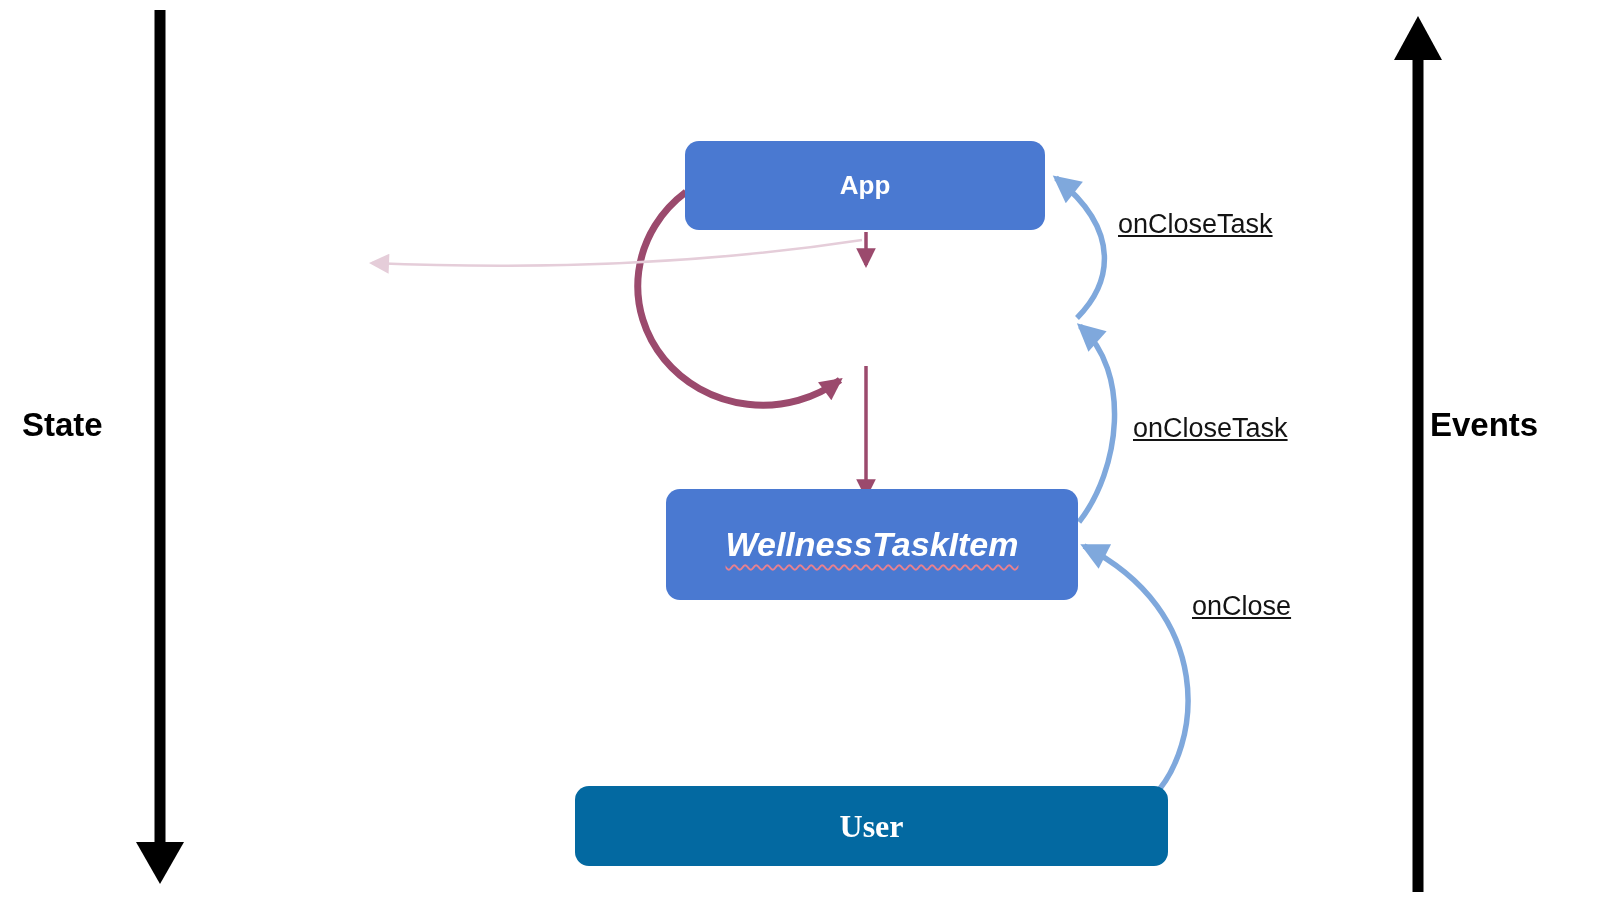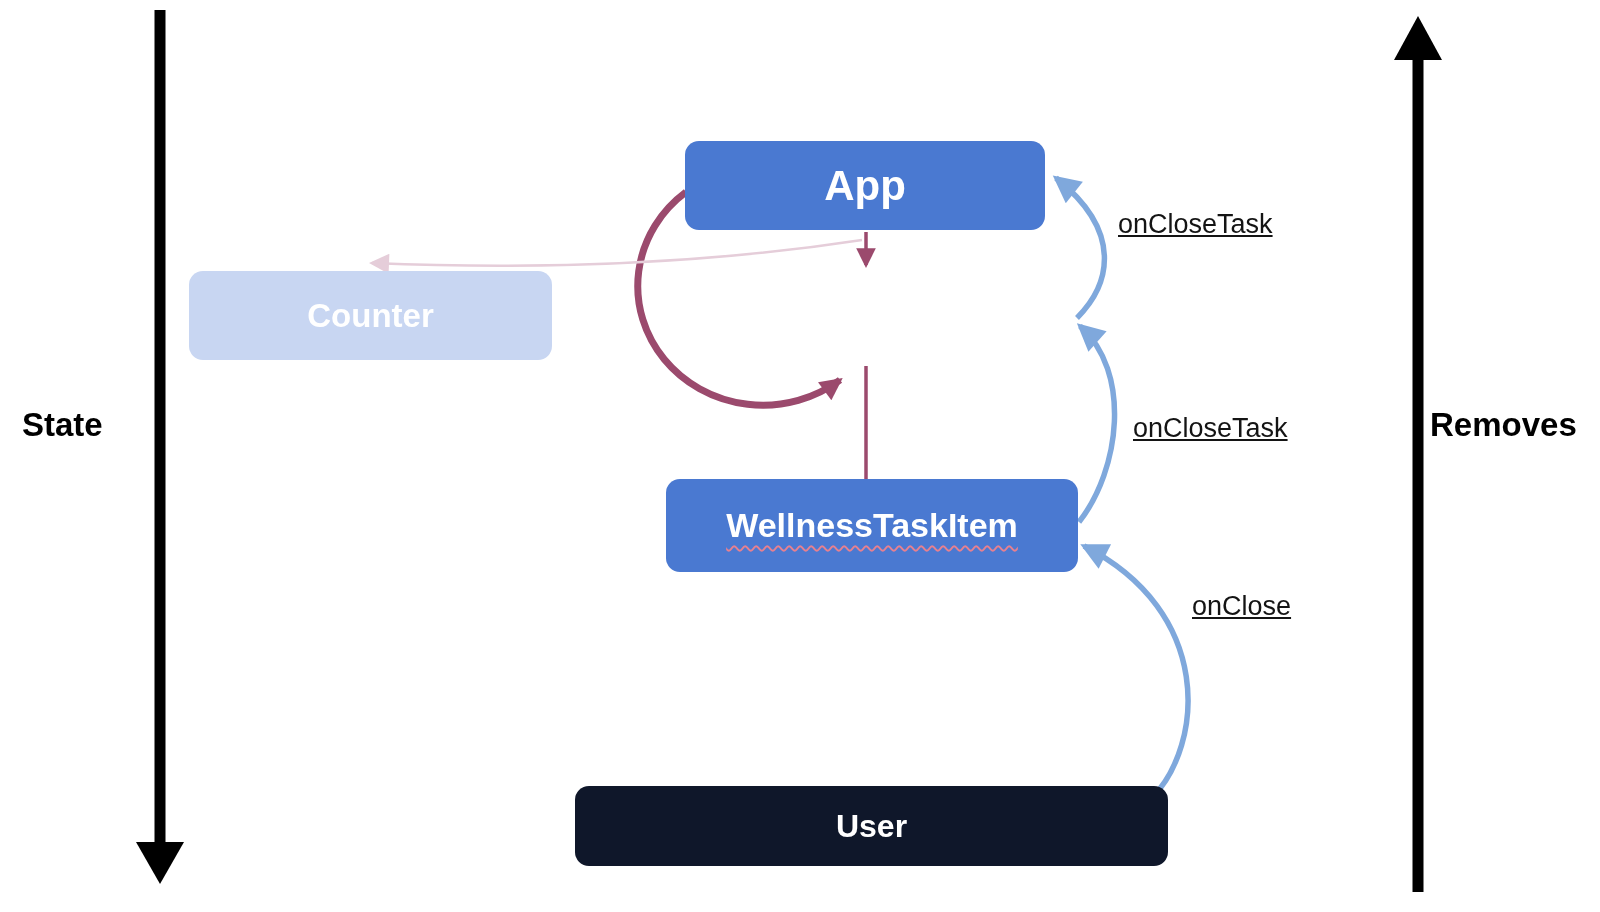--- a/index.html
+++ b/index.html
@@ -6,43 +6,43 @@
   #canvas{
     position:relative;width:1600px;height:912px;background:#ffffff;
     font-family:"Liberation Sans",sans-serif;overflow:hidden;
   }
   #arrow-layer{position:absolute;left:0;top:0;width:1600px;height:912px;z-index:1;}
   .node{
     position:absolute;z-index:2;display:flex;align-items:center;justify-content:center;
     border-radius:14px;color:#ffffff;font-weight:bold;
   }
   .node-blue{background:#4a79d1;}
-  .node-lightblue{background:#0f172a;}
+  .node-lightblue{background:#0369a1;font-family:Liberation Serif, serif;}
   .node-paleblue{background:#c8d6f2;}
   .squiggle{
     text-decoration-line:underline;
     text-decoration-style:wavy;
     text-decoration-color:#e8808f;
     text-decoration-thickness:2px;
     text-underline-offset:8px;
   }
   .axis-label{
     position:absolute;z-index:2;color:#000;font-weight:bold;font-size:33px;
   }
   .edge-label{
     position:absolute;z-index:2;color:#141414;font-size:27px;white-space:nowrap;text-decoration:underline;
   }
   .loop-label{
     position:absolute;z-index:2;color:#141414;font-size:28px;line-height:37px;
     text-align:center;width:300px;
   }
-  #node-app{left:685px;top:141px;width:360px;height:89px;font-size:42px;}
+  #node-app{left:685px;top:141px;width:360px;height:89px;font-size:26px;}
   #node-counter{left:189px;top:271px;width:363px;height:89px;font-size:33px;}
   #node-taskslist{left:662px;top:271px;width:414px;height:92px;font-size:34px;}
-  #node-taskitem{left:666px;top:479px;width:412px;height:93px;font-size:34px;}
+  #node-taskitem{left:666px;top:489px;width:412px;height:111px;font-size:34px;font-style:italic;}
   #node-user{left:575px;top:786px;width:593px;height:80px;font-size:32px;}
   #label-state{left:22px;top:406px;}
   #label-events{left:1430px;top:406px;}
   #label-onclosetask-top{left:1118px;top:209px;}
   #label-onclosetask-mid{left:1133px;top:413px;}
   #label-onclose{left:1192px;top:591px;}
   #label-updates{left:403px;top:382px;}
 </style>
 </head>
 <body>
@@ -87,34 +87,31 @@
 
     <path d="M 1079 522 C 1120 470, 1132 372, 1080 326" fill="none" stroke="#7fa8dc" stroke-width="5.5" marker-end="url(#mBlue)"></path>
 
     <path d="M 1152 798 C 1204 744, 1214 612, 1084 546" fill="none" stroke="#7fa8dc" stroke-width="5.5" marker-end="url(#mBlue)"></path>
   </svg>
 
   <div class="node node-blue" id="node-app">
     <span>App</span>
   </div>
 
-  <div class="node node-paleblue" id="node-counter">
-    <span>Counter</span>
-  </div>
 
 
   <div class="node node-blue" id="node-taskitem">
     <span class="squiggle">WellnessTaskItem</span>
   </div>
 
   <div class="node node-lightblue" id="node-user">
     <span>User</span>
   </div>
 
   <div class="axis-label" id="label-state">State</div>
-  <div class="axis-label" id="label-events">Removes</div>
+  <div class="axis-label" id="label-events">Events</div>
 
   <div class="edge-label" id="label-onclosetask-top">onCloseTask</div>
   <div class="edge-label" id="label-onclosetask-mid">onCloseTask</div>
   <div class="edge-label" id="label-onclose">onClose</div>
 
 
 </div>
 
 </body></html>

